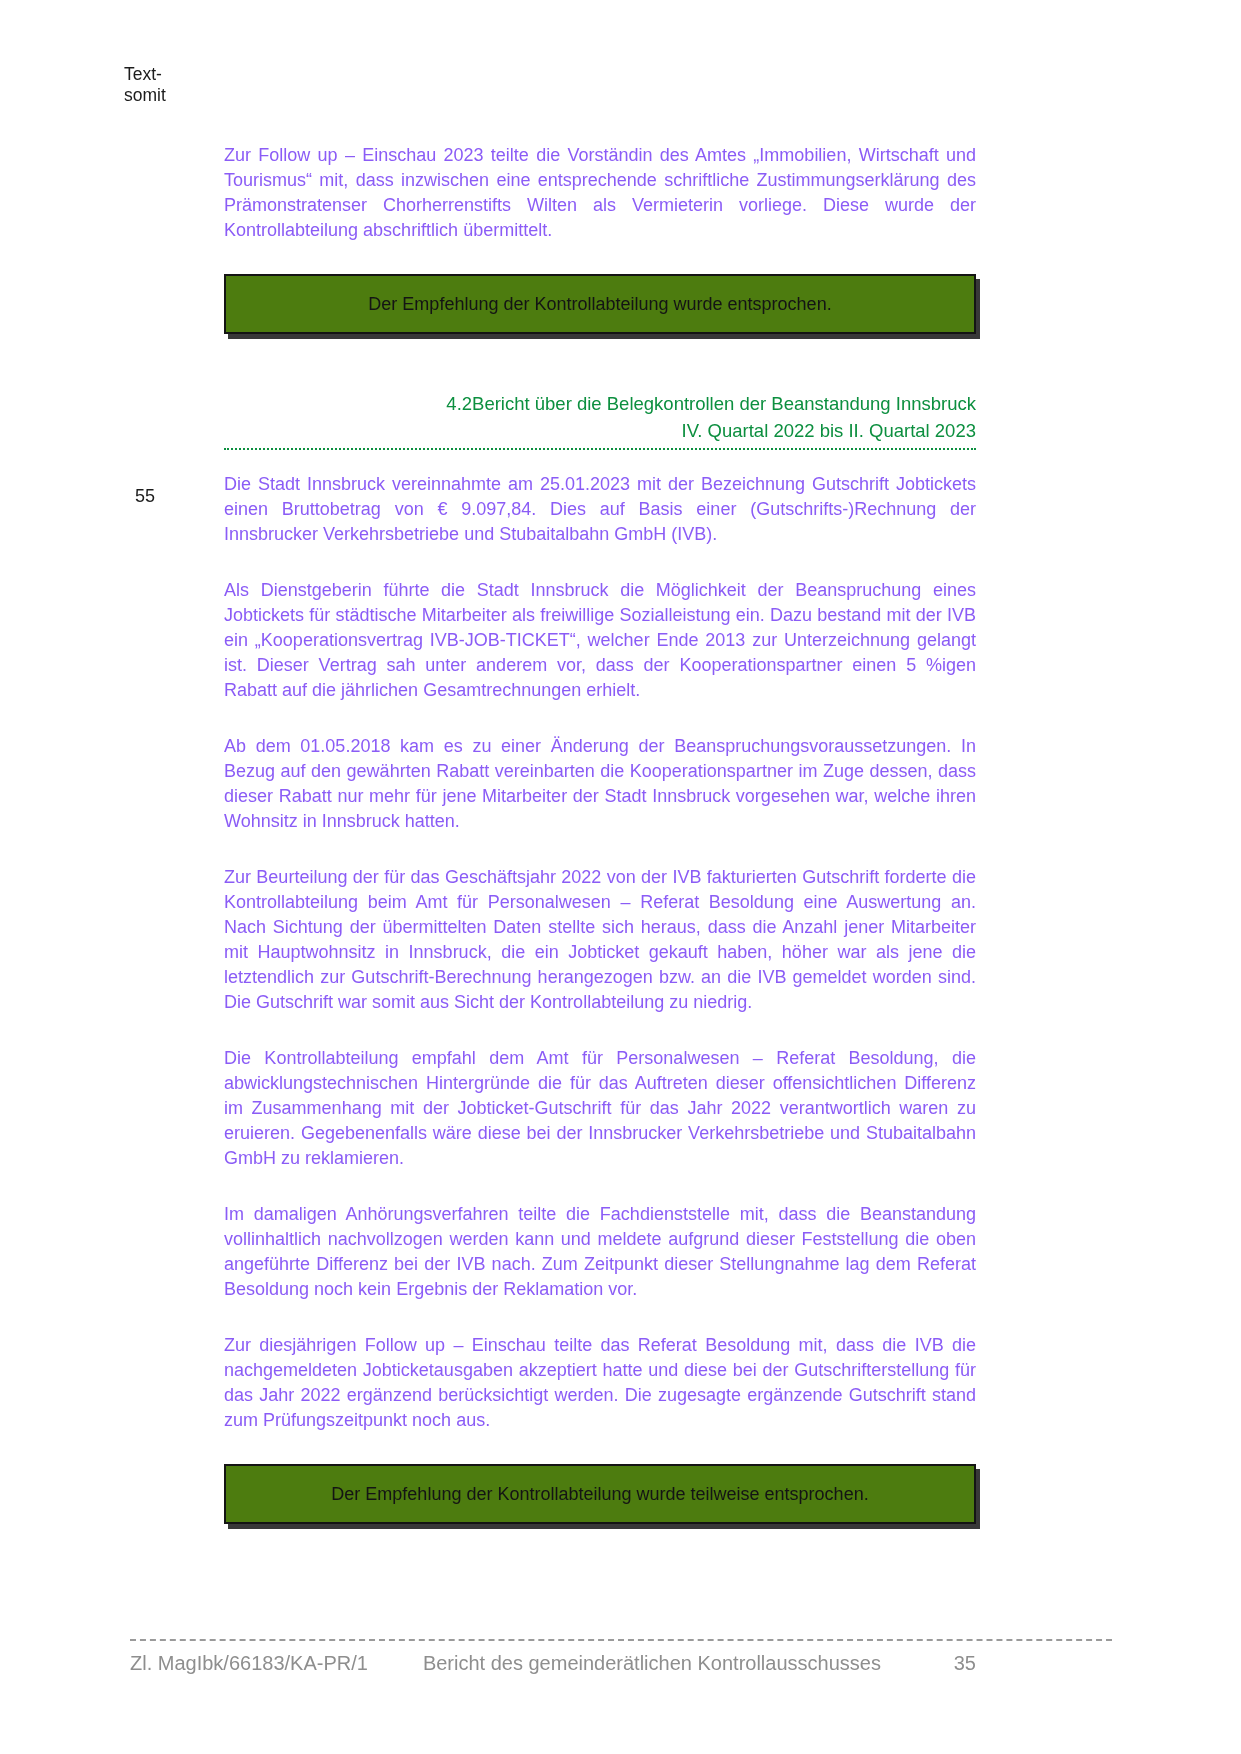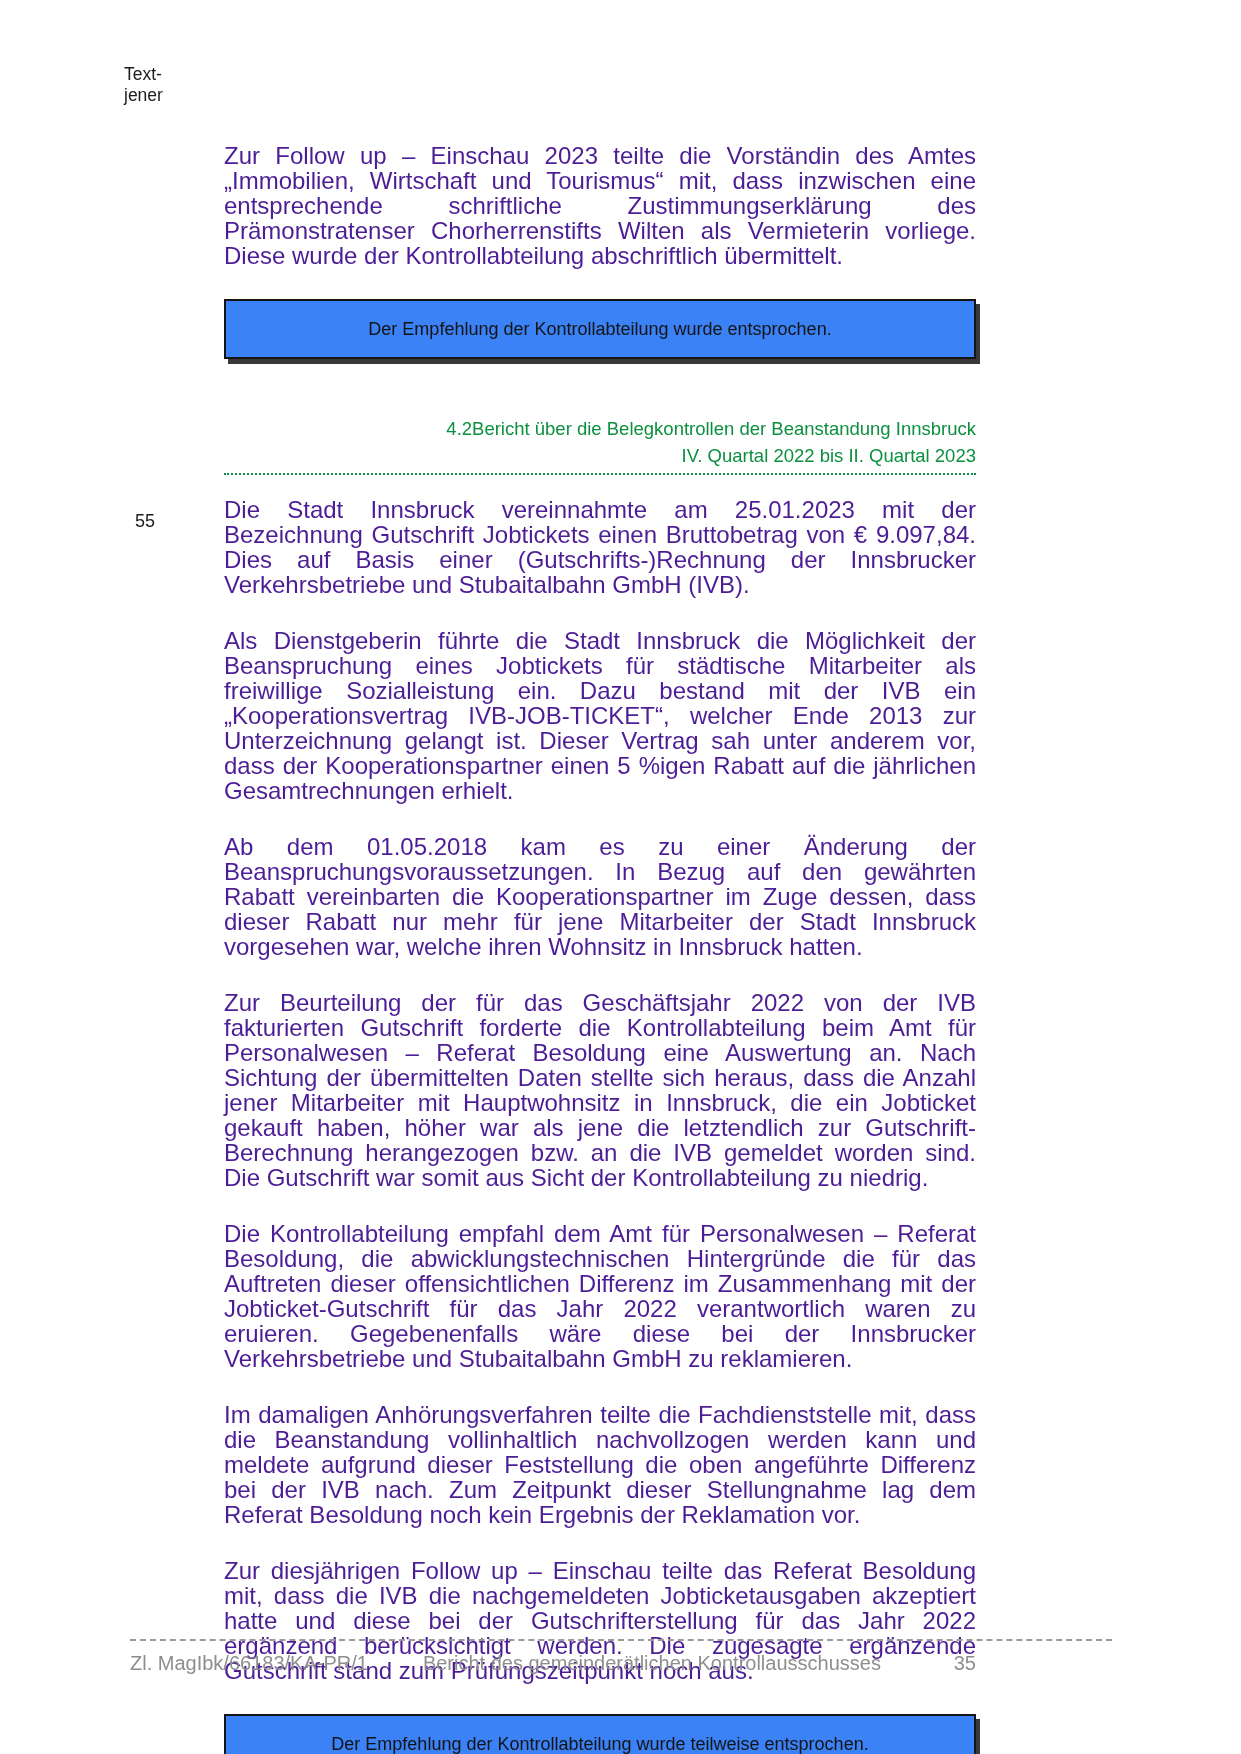--- a/index.html
+++ b/index.html
@@ -22,30 +22,30 @@
   }
   .margin-label span { display: block; }
   .content {
     position: absolute;
     left: 224px;
     top: 143px;
     width: 752px;
   }
   .para {
     margin: 0 0 31px 0;
-    font-size: 24px;
+    font-size: 18px;
     line-height: 25px;
     text-align: justify;
-    color: #4c1d95;
+    color: #8b5cf6;
   }
   .rec-box {
     box-sizing: border-box;
     height: 60px;
     margin: 9px 0 0 0;
-    background: #3b82f6;
+    background: #4d7c0f;
     border: 2px solid #141414;
     box-shadow: 4px 5px 0 0 #383838;
     display: flex;
     align-items: center;
     justify-content: center;
     font-size: 18px;
     color: #141414;
   }
   .section-heading {
     margin-top: 56px;
@@ -94,21 +94,21 @@
   .footer-title { margin-left: 55px; }
   .footer-page { margin-left: auto; }
 </style>
 </head>
 <body>
 
 <div class="page">
 
   <div class="margin-label">
     <span>Text-</span>
-    <span>jener</span>
+    <span>somit</span>
   </div>
 
   <div class="content">
 
     <p class="para">Zur Follow up – Einschau 2023 teilte die Vorständin des Amtes „Immobilien, Wirtschaft und Tourismus“ mit, dass inzwischen eine entsprechende schriftliche Zustimmungserklärung des Prämonstratenser Chorherrenstifts Wilten als Vermieterin vorliege. Diese wurde der Kontrollabteilung abschriftlich übermittelt.</p>
 
     <div class="rec-box">
       <span>Der Empfehlung der Kontrollabteilung wurde entsprochen.</span>
     </div>
 

